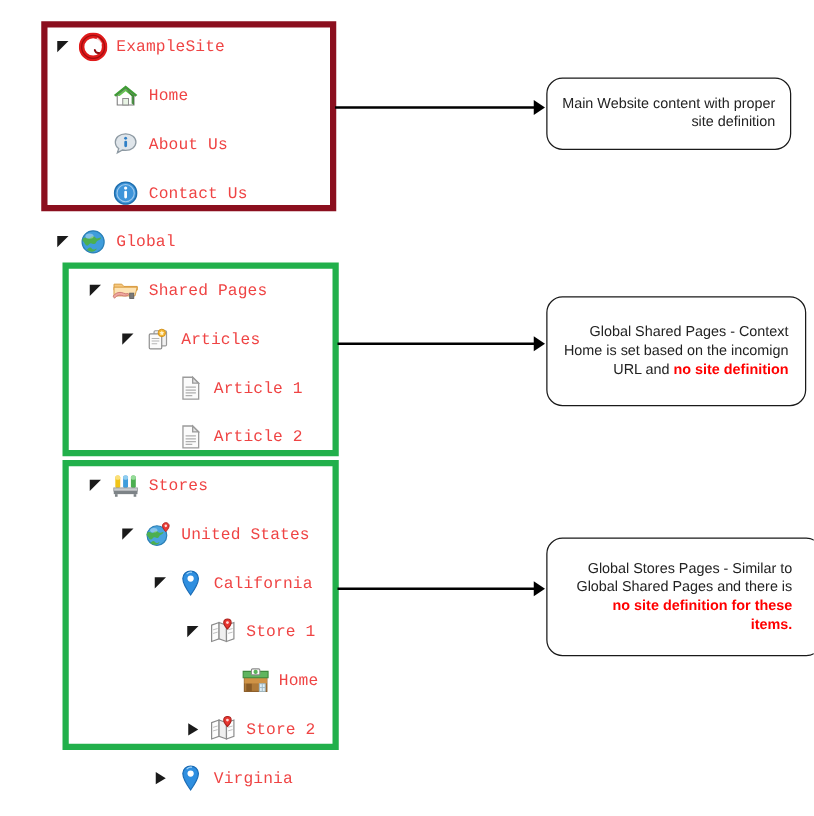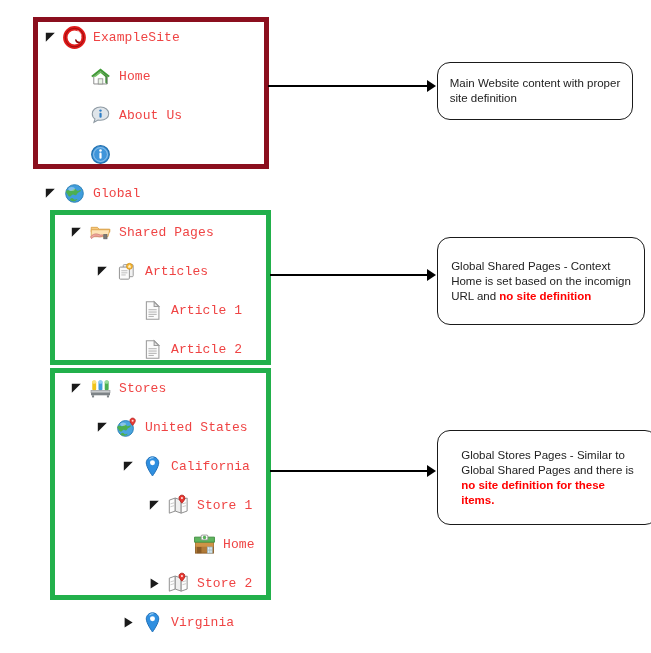--- a/index.html
+++ b/index.html
@@ -35,21 +35,21 @@
   .lbl{
     font-size:13px;color:#ef4444;line-height:1;
     font-family:Liberation Mono, monospace;letter-spacing:.1px;
   }
 
   
   .callout{
     position:absolute;box-sizing:border-box;
     border:1.6px solid #1a1a1a;border-radius:13px;background:#fff;
     display:flex;align-items:center;justify-content:center;
-    text-align:left;padding:4px 9px;
+    text-align:right;padding:4px 9px;
   }
   .callout p{
     margin:0;font-size:11.5px;line-height:15px;color:#222;
     font-family:"Liberation Sans",sans-serif;
   }
   .red-txt{color:#ff0000;font-weight:bold;}
 
   
   .arrow{position:absolute;height:12px;}
   .arrow .shaft{
@@ -114,20 +114,21 @@
       <div class="row" style="top: 135px; left: 68px;">
         <span class="tw none"></span>
         <span class="ico">
           <svg width="23" height="23" viewBox="0 0 24 24">
       <circle cx="12" cy="12" r="9.2" fill="#3f95da" stroke="#1f6fae" stroke-width="1.2"></circle>
       <circle cx="12" cy="12" r="7.2" fill="none" stroke="#ffffff" stroke-width=".9" opacity=".5"></circle>
       <circle cx="12" cy="7.8" r="1.35" fill="#ffffff"></circle>
       <rect x="10.85" y="10" width="2.3" height="6.4" rx="1.1" fill="#ffffff"></rect>
     </svg>
         </span>
+        <span class="lbl">Contact Us</span>
       </div>
       <div class="row" style="top: 174px; left: 42px;">
         <span class="tw">
           <svg width="11" height="11" viewBox="0 0 11 11">
             <path d="M0.8 0.8 L9.8 0.8 L0.8 9.8 Z" fill="#1a1a1a"></path>
           </svg>
         </span>
         <span class="ico">
           <svg width="23" height="23" viewBox="0 0 24 24">
       <circle cx="12" cy="12" r="9.2" fill="#3f9ddc" stroke="#2a7fb5" stroke-width="1"></circle>

